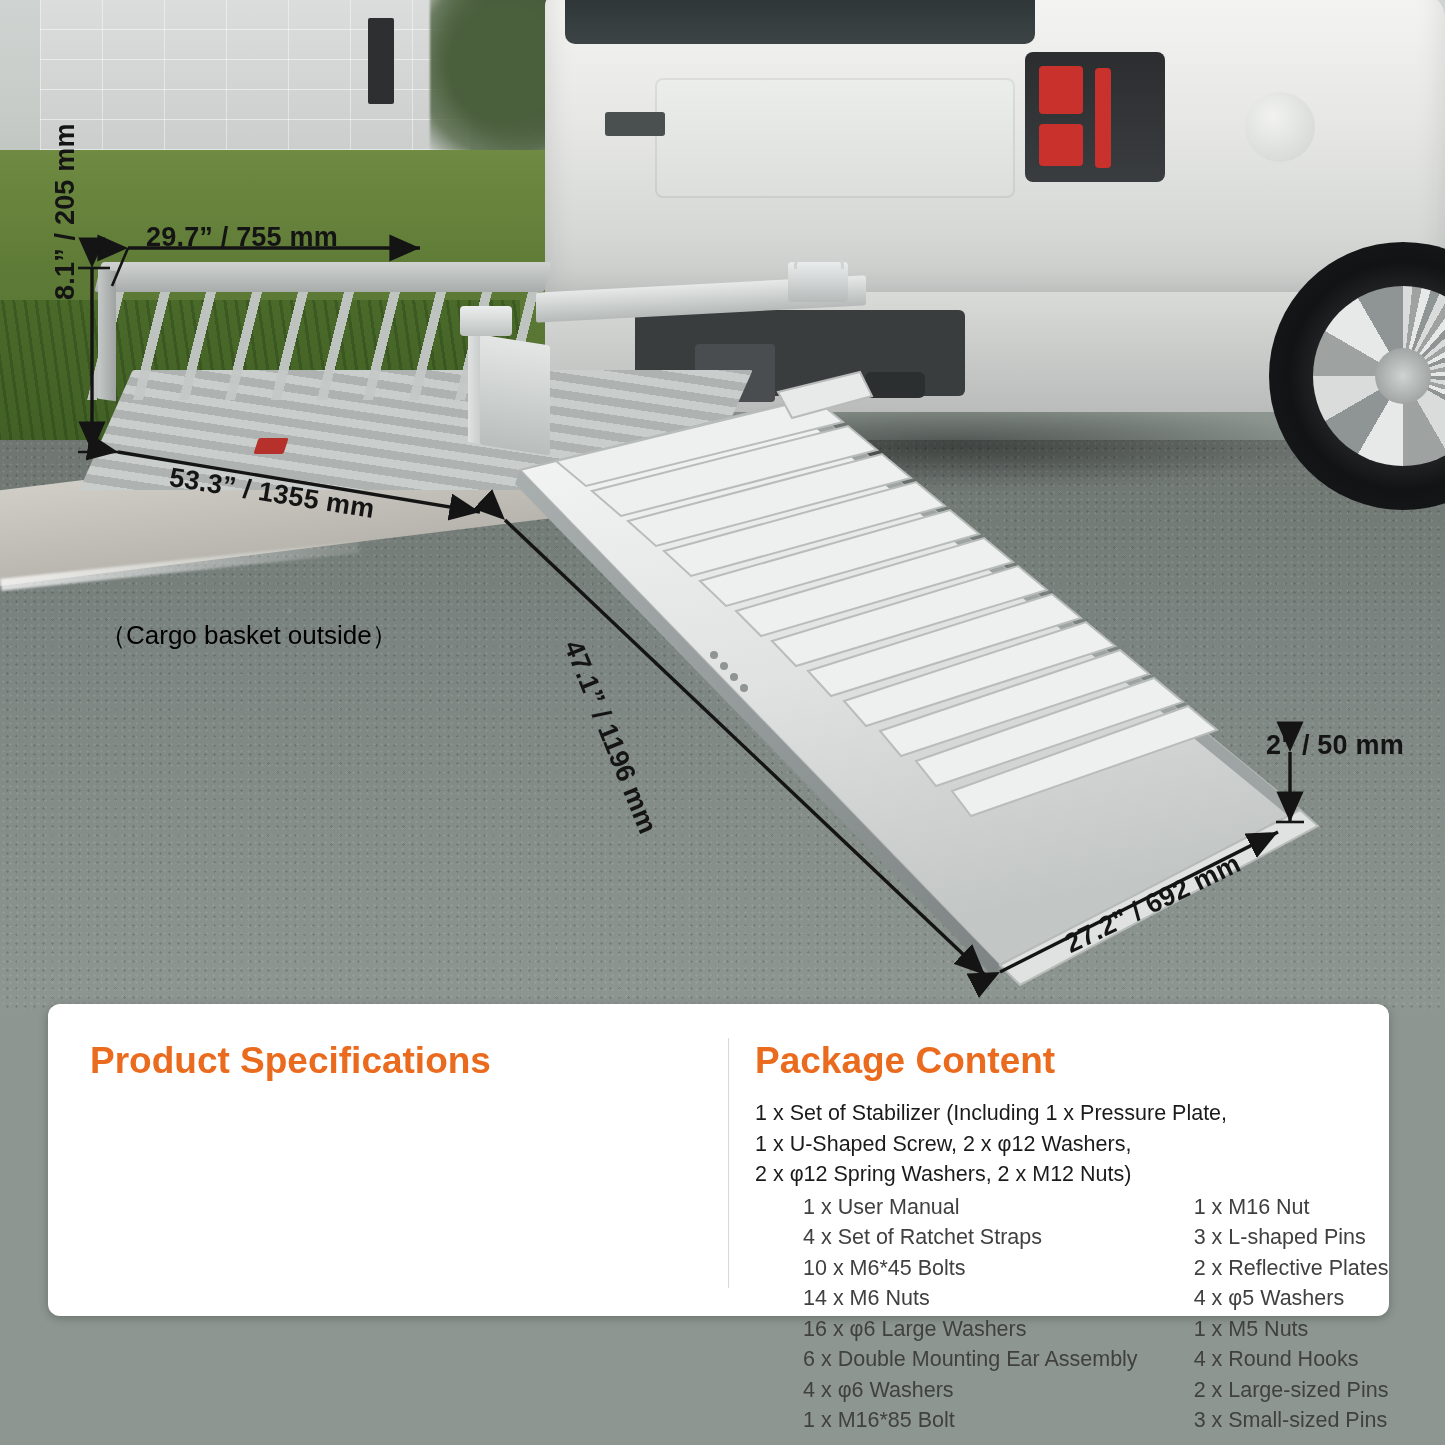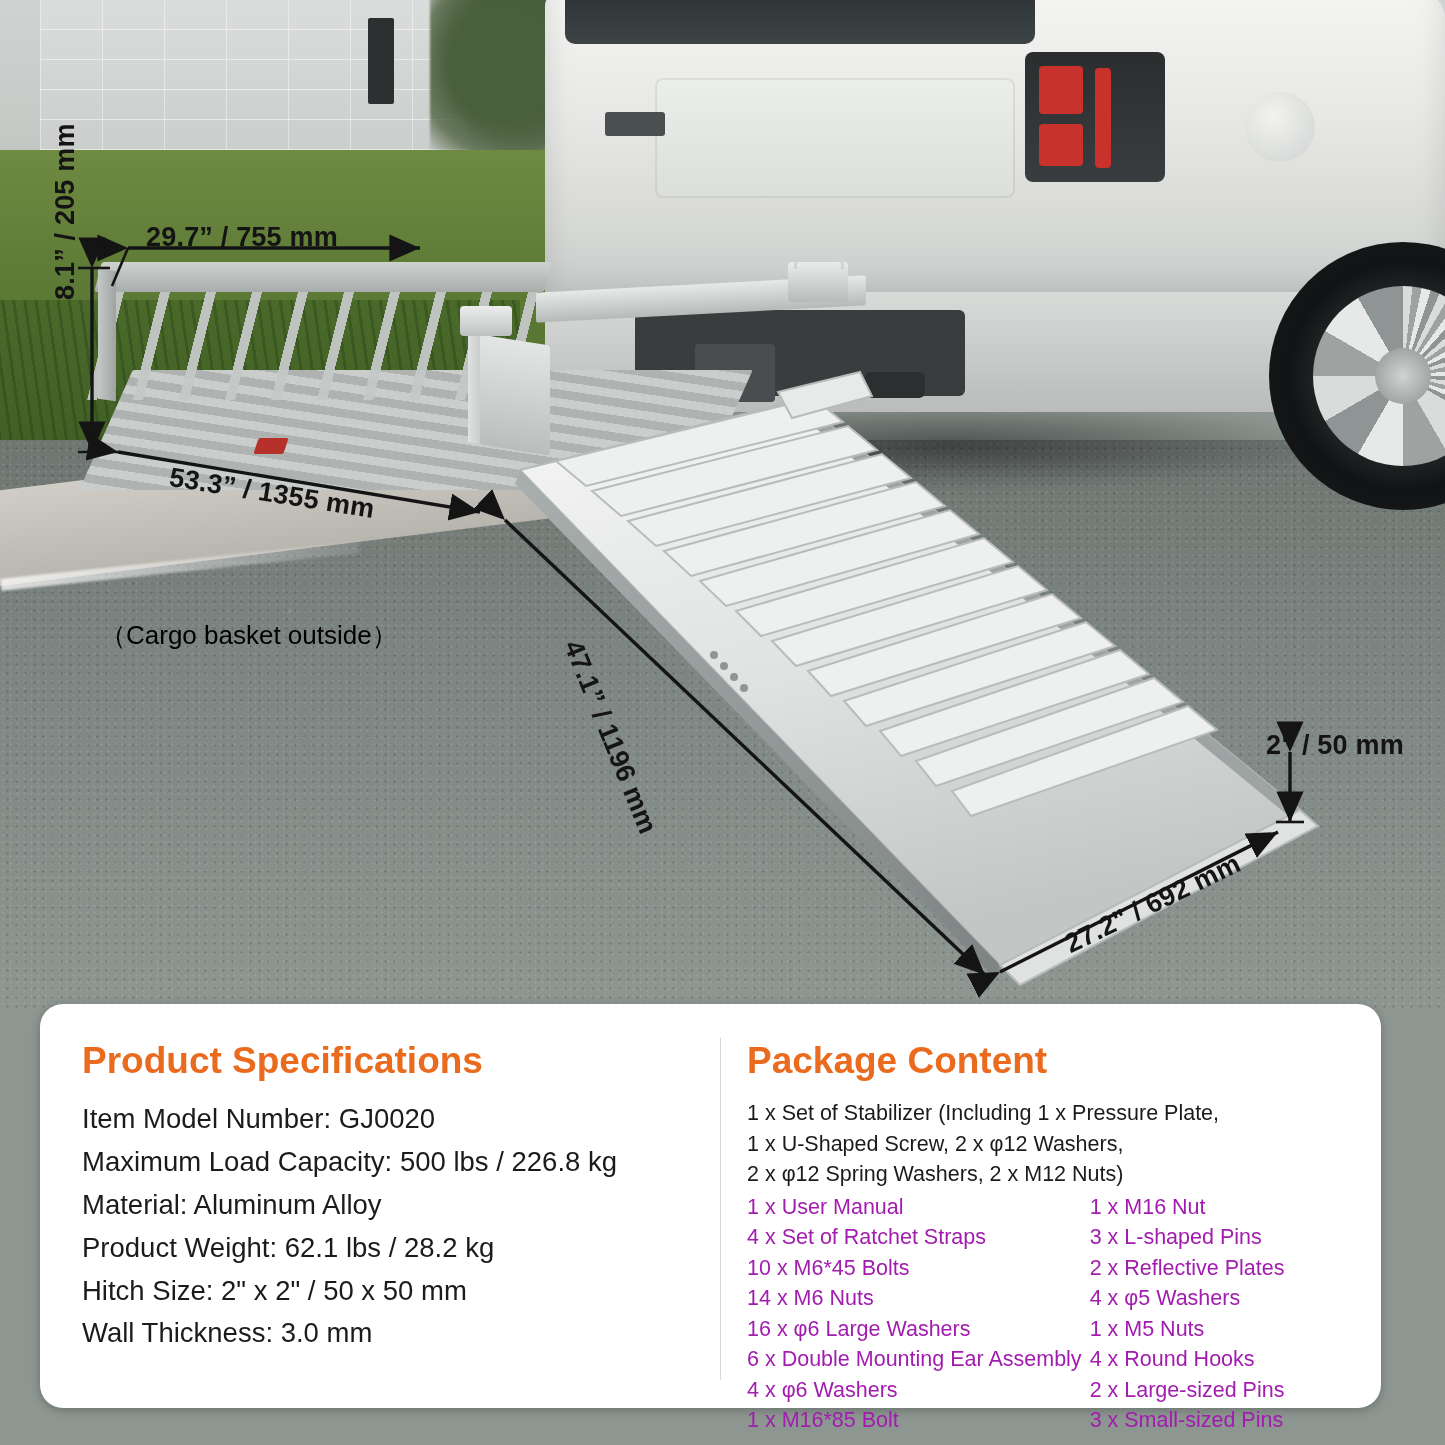--- a/index.html
+++ b/index.html
@@ -210,40 +210,40 @@
   }
 
   
   .dim{position:absolute;color:#141414;font-weight:700;letter-spacing:.2px;white-space:nowrap;}
   .dim.lbl-top{font-size:27px;}
   .dim.lbl-side{font-size:27px;}
   .arrow-svg{position:absolute;left:0;top:0;pointer-events:none;}
 
   
   .panel{
-    position:absolute;left:40px;top:1004px;width:1341px;height:404px;
-    background:#ffffff;border-radius:23px;
+    position:absolute;left:48px;top:1004px;width:1341px;height:312px;
+    background:#ffffff;border-radius:12px;
     box-shadow:0 2px 10px rgba(0,0,0,.25);
   }
   .panel-inner{display:flex;height:100%;}
   .col-left{width:680px;padding:36px 0 0 42px;box-sizing:border-box;}
   .divider{width:1px;background:#d8d8d8;margin:34px 0 28px 0;}
   .col-right{flex:1;padding:36px 0 0 26px;box-sizing:border-box;}
   .sec-title{
     color:#ea6a1e;font-size:37px;font-weight:700;margin:0 0 16px 0;
   }
   .spec-list{list-style:none;margin:0;padding:0;}
   .spec-list li{
     font-size:27.5px;color:#1b1b1b;line-height:1.56;
   }
   .pkg-head{font-size:21.5px;color:#1b1b1b;line-height:1.42;}
   .pkg-cols{display:flex;gap:8px;margin-top:2px;}
   .pkg-col{flex:1;}
   .pkg-col ul{list-style:none;margin:0;padding:0;}
-  .pkg-col li{font-size:21.5px;color:#a21caf;line-height:1.42;white-space:nowrap;}
+  .pkg-col li{font-size:21.5px;color:#404040;line-height:1.42;white-space:nowrap;margin-left:48px;}
   .pkg-col.right-col li{text-align:left;}
   .cargo-note{
     position:absolute;left:100px;top:618px;font-size:26px;color:#000000;font-weight:400;
   }
 </style>
 </head>
 <body>
 
 <div id="stage">
 
@@ -371,28 +371,20 @@
   <div class="dim" style="left:586px;top:636px;font-size:27px;transform:rotate(68deg);transform-origin:left top;">47.1” / 1196 mm</div>
   <div class="dim" style="left:1266px;top:730px;font-size:27px;">2" / 50 mm</div>
   <div class="dim" style="left:1060px;top:932px;font-size:27px;transform:rotate(-26deg);transform-origin:left top;">27.2" / 692 mm</div>
 
   <div class="cargo-note">（Cargo basket outside）</div>
 
   <div class="panel">
     <div class="panel-inner">
       <div class="col-left">
         <h2 class="sec-title">Product Specifications</h2>
-        <ul class="spec-list">
-          <li>Item Model Number: GJ0020</li>
-          <li>Maximum Load Capacity: 500 lbs / 226.8 kg</li>
-          <li>Material: Aluminum Alloy</li>
-          <li>Product Weight: 62.1 lbs / 28.2 kg</li>
-          <li>Hitch Size: 2" x 2" / 50 x 50 mm</li>
-          <li>Wall Thickness: 3.0 mm</li>
-        </ul>
       </div>
 
       <div class="divider"></div>
 
       <div class="col-right">
         <h2 class="sec-title">Package Content</h2>
         <div class="pkg-head">
           <div>1 x Set of Stabilizer (Including 1 x Pressure Plate,</div>
           <div>1 x U-Shaped Screw, 2 x φ12 Washers,</div>
           <div>2 x φ12 Spring Washers,  2 x M12 Nuts)</div>

